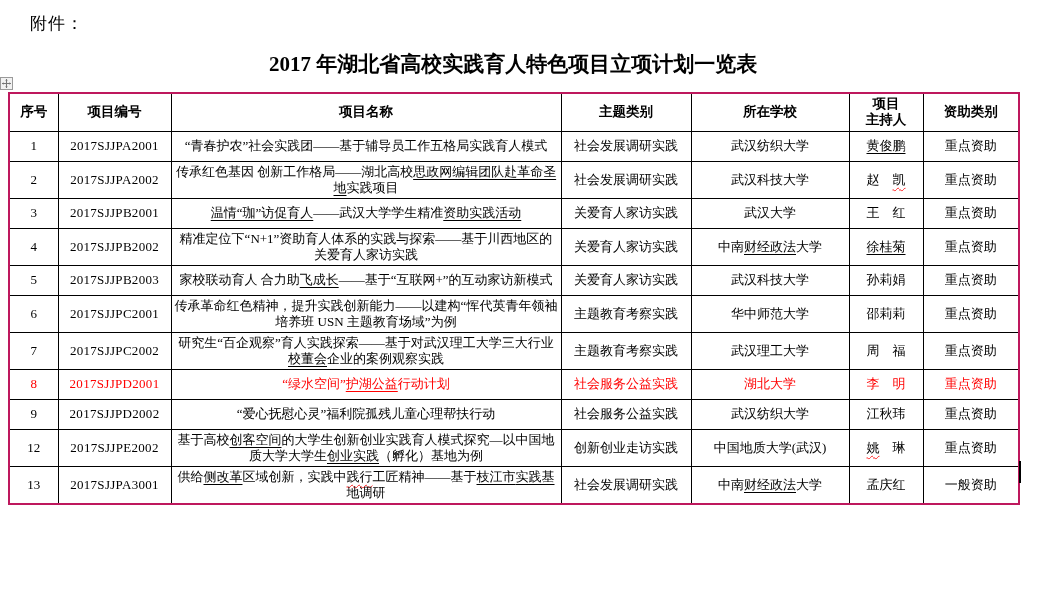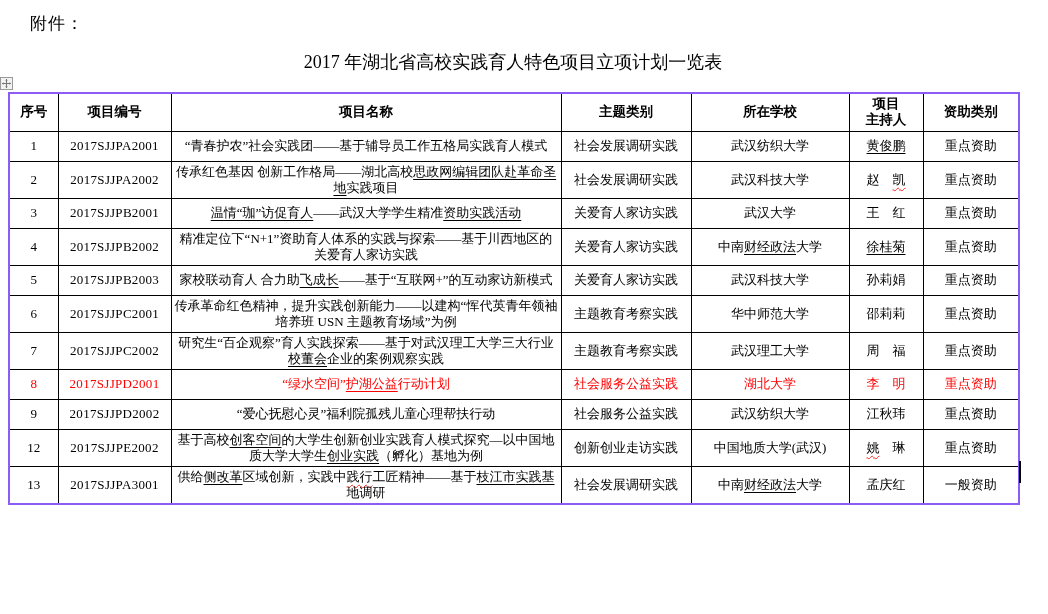--- a/index.html
+++ b/index.html
@@ -10,26 +10,26 @@
     overflow:hidden;
     font-family:"Liberation Serif","DejaVu Serif",serif;
     color:#000;
   }
   .attachment-label {
     position:absolute; left:30px; top:12px;
     font-size:17px; letter-spacing:1px;
   }
   .doc-title {
     position:absolute; left:8px; top:50px; width:1010px;
-    text-align:center; font-size:18px; font-weight:normal;
+    text-align:center; font-size:21px; font-weight:bold;
   }
   table.doc-table {
     position:absolute; left:8px; top:92px; width:1010px;
     border-collapse:collapse; table-layout:fixed;
-    border:2px solid #8b5cf6;
+    border:2px solid #be185d;
   }
   .doc-table th, .doc-table td {
     border:1px solid #000;
     text-align:center; vertical-align:middle;
     font-size:13px; line-height:16px;
     padding:2px 2px;
     overflow:hidden;
   }
   .doc-table thead tr { height:38px; }
   .doc-table tbody tr { height:30px; }

